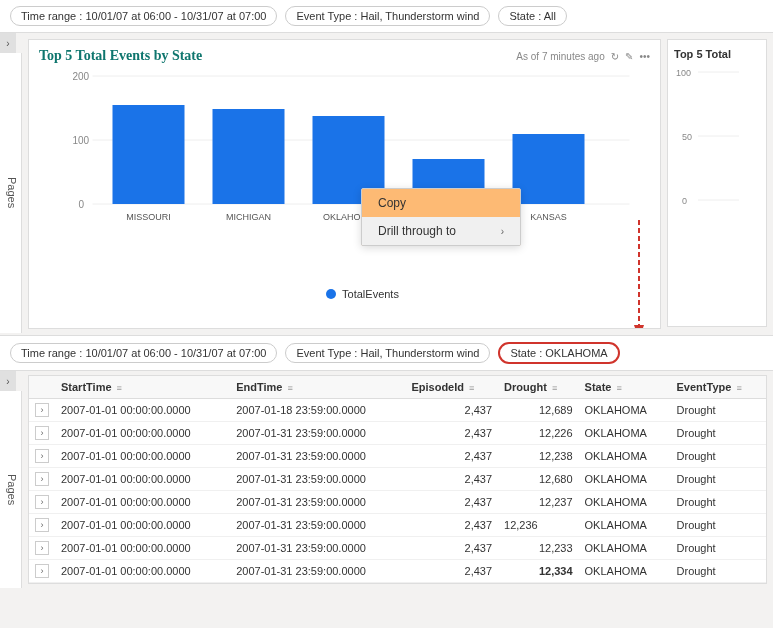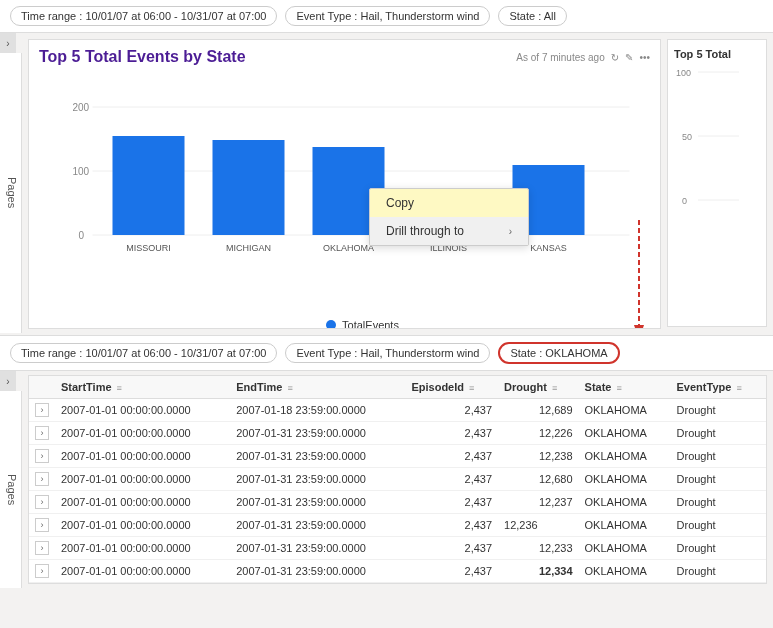--- a/index.html
+++ b/index.html
@@ -40,39 +40,39 @@
 
     
     .chart-panel {
       background: #fff; border: 1px solid #ddd; margin: 6px;
       flex: 1; position: relative; min-height: 290px; overflow: hidden;
     }
     .chart-header {
       display: flex; align-items: center; justify-content: space-between;
       padding: 8px 10px 4px;
     }
-    .chart-title { font-size: 16px; font-weight: 600; color: #4c1d95; }
+    .chart-title { font-size: 14px; font-weight: 600; color: #0f766e; font-family: Liberation Serif, serif; }
     .chart-meta { font-size: 10px; color: #888; display: flex; align-items: center; gap: 6px; }
     .chart-meta span { cursor: pointer; }
-    .chart-area { padding: 0 10px 10px; position: relative; height: 220px; margin-top: 29px; }
+    .chart-area { padding: 0 10px 10px; position: relative; height: 220px; }
 
     
     .bar-chart-svg { width: 100%; height: 200px; }
 
     
     .chart-legend {
       display: flex; align-items: center; justify-content: center;
       gap: 6px; font-size: 11px; color: #333; padding-bottom: 6px; padding-left: 36px;
     }
     .legend-dot { width: 10px; height: 10px; border-radius: 50%; background: #1a73e8; display: inline-block; }
 
     
     .context-menu {
-      position: absolute; top: 148px; left: 340px;
-      background: #fef9c3; border: 1px solid #ccc; box-shadow: 0 2px 8px rgba(0,0,0,0.15);
+      position: absolute; top: 148px; left: 332px;
+      background: #fdba74; border: 1px solid #ccc; box-shadow: 0 2px 8px rgba(0,0,0,0.15);
       z-index: 10; min-width: 160px; border-radius: 2px;
     }
     .context-menu-item {
       padding: 7px 16px; cursor: pointer; display: flex;
       align-items: center; justify-content: space-between;
       font-size: 12px; color: #333;
     }
     .context-menu-item.active { background: #f0f0f0; }
     .chevron { font-size: 10px; color: #666; }
 

